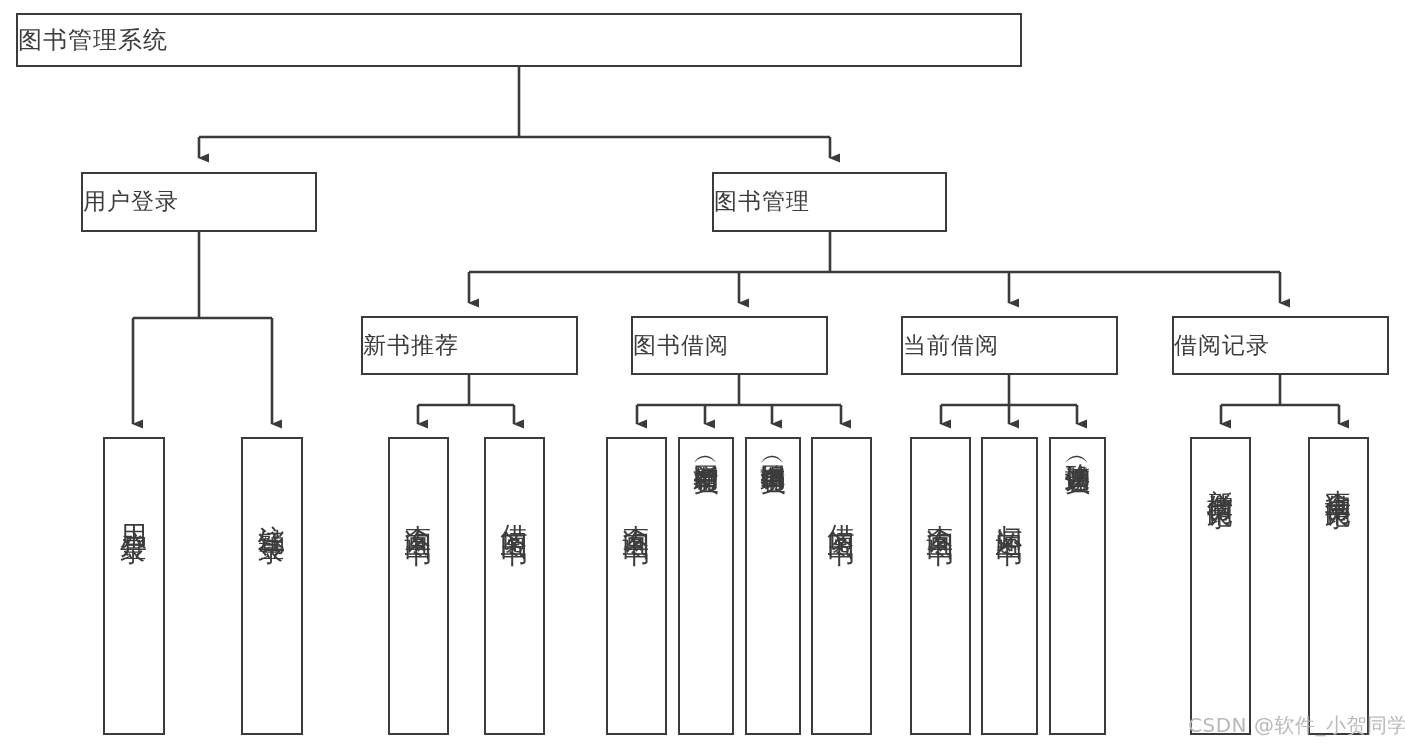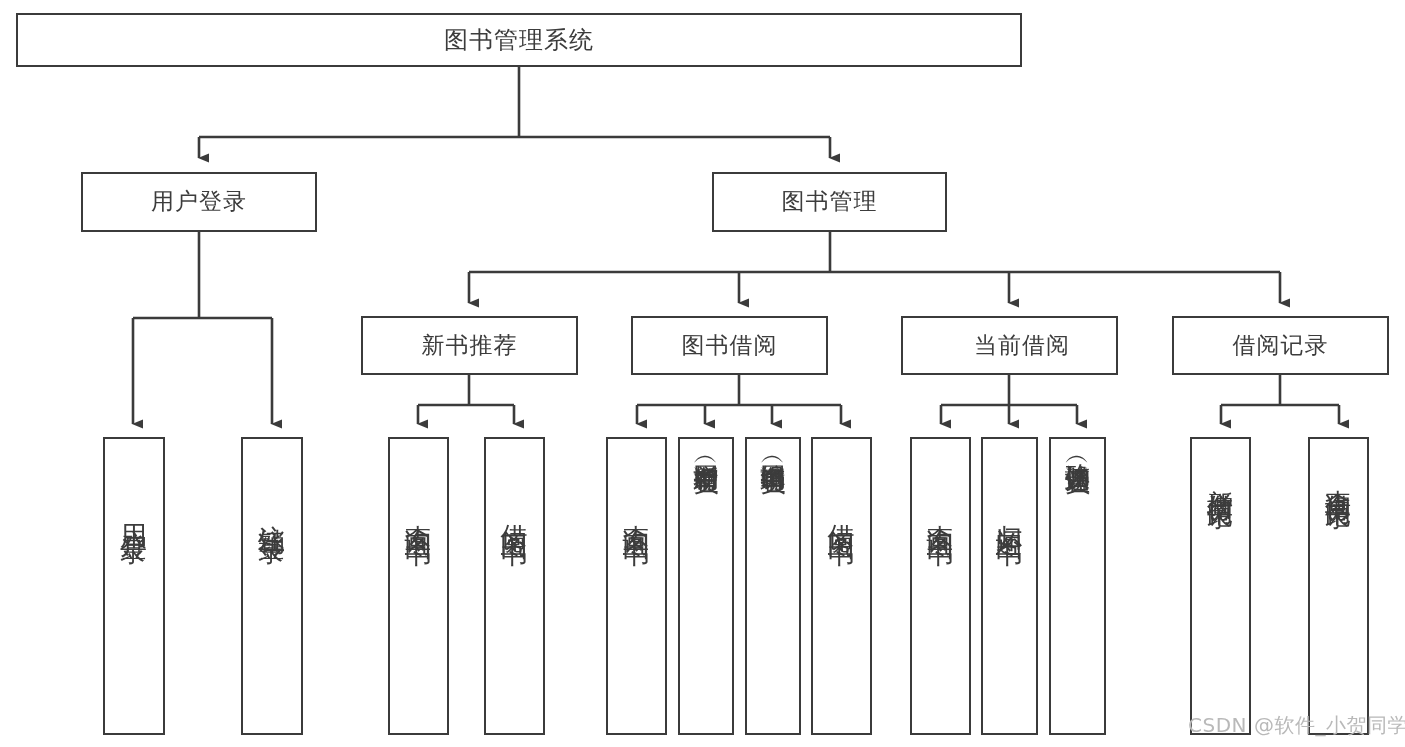--- a/index.html
+++ b/index.html
@@ -25,21 +25,20 @@
     height: 747px;
     pointer-events: none;
   }
   .node {
     position: absolute;
     box-sizing: border-box;
     border: 2.5px solid #3b3b3b;
     background: #ffffff;
     display: flex;
     align-items: center;
-    justify-content: center;
     color: #3c3c3c;
     z-index: 2;
   }
   .node .lbl {
     display: block;
     text-align: center;
     line-height: 1.18;
     color: #3c3c3c;
   }
   
@@ -150,21 +149,21 @@
   <div class="node h" style="left:361px; top:316px; width:217px; height:59px;">
     <span class="lbl">新书推荐</span>
   </div>
 
   <div class="node h" style="left:712px; top:172px; width:235px; height:60px;">
     <span class="lbl">图书管理</span>
   </div>
   <div class="node h" style="left:631px; top:316px; width:197px; height:59px;">
     <span class="lbl">图书借阅</span>
   </div>
-  <div class="node h" style="left:901px; top:316px; width:217px; height:59px;padding-left:25px;">
+  <div class="node h" style="left:901px; top:316px; width:217px; height:59px;">
     <span class="lbl">当前借阅</span>
   </div>
   <div class="node h" style="left:1172px; top:316px; width:217px; height:59px;">
     <span class="lbl">借阅记录</span>
   </div>
 
   <div class="node v" style="left:103px; top:437px; width:62px; height:298px; padding-top:60px;">
     <span class="lbl">用户登录</span>
   </div>
   <div class="node v" style="left:241px; top:437px; width:62px; height:298px; padding-top:60px;">

